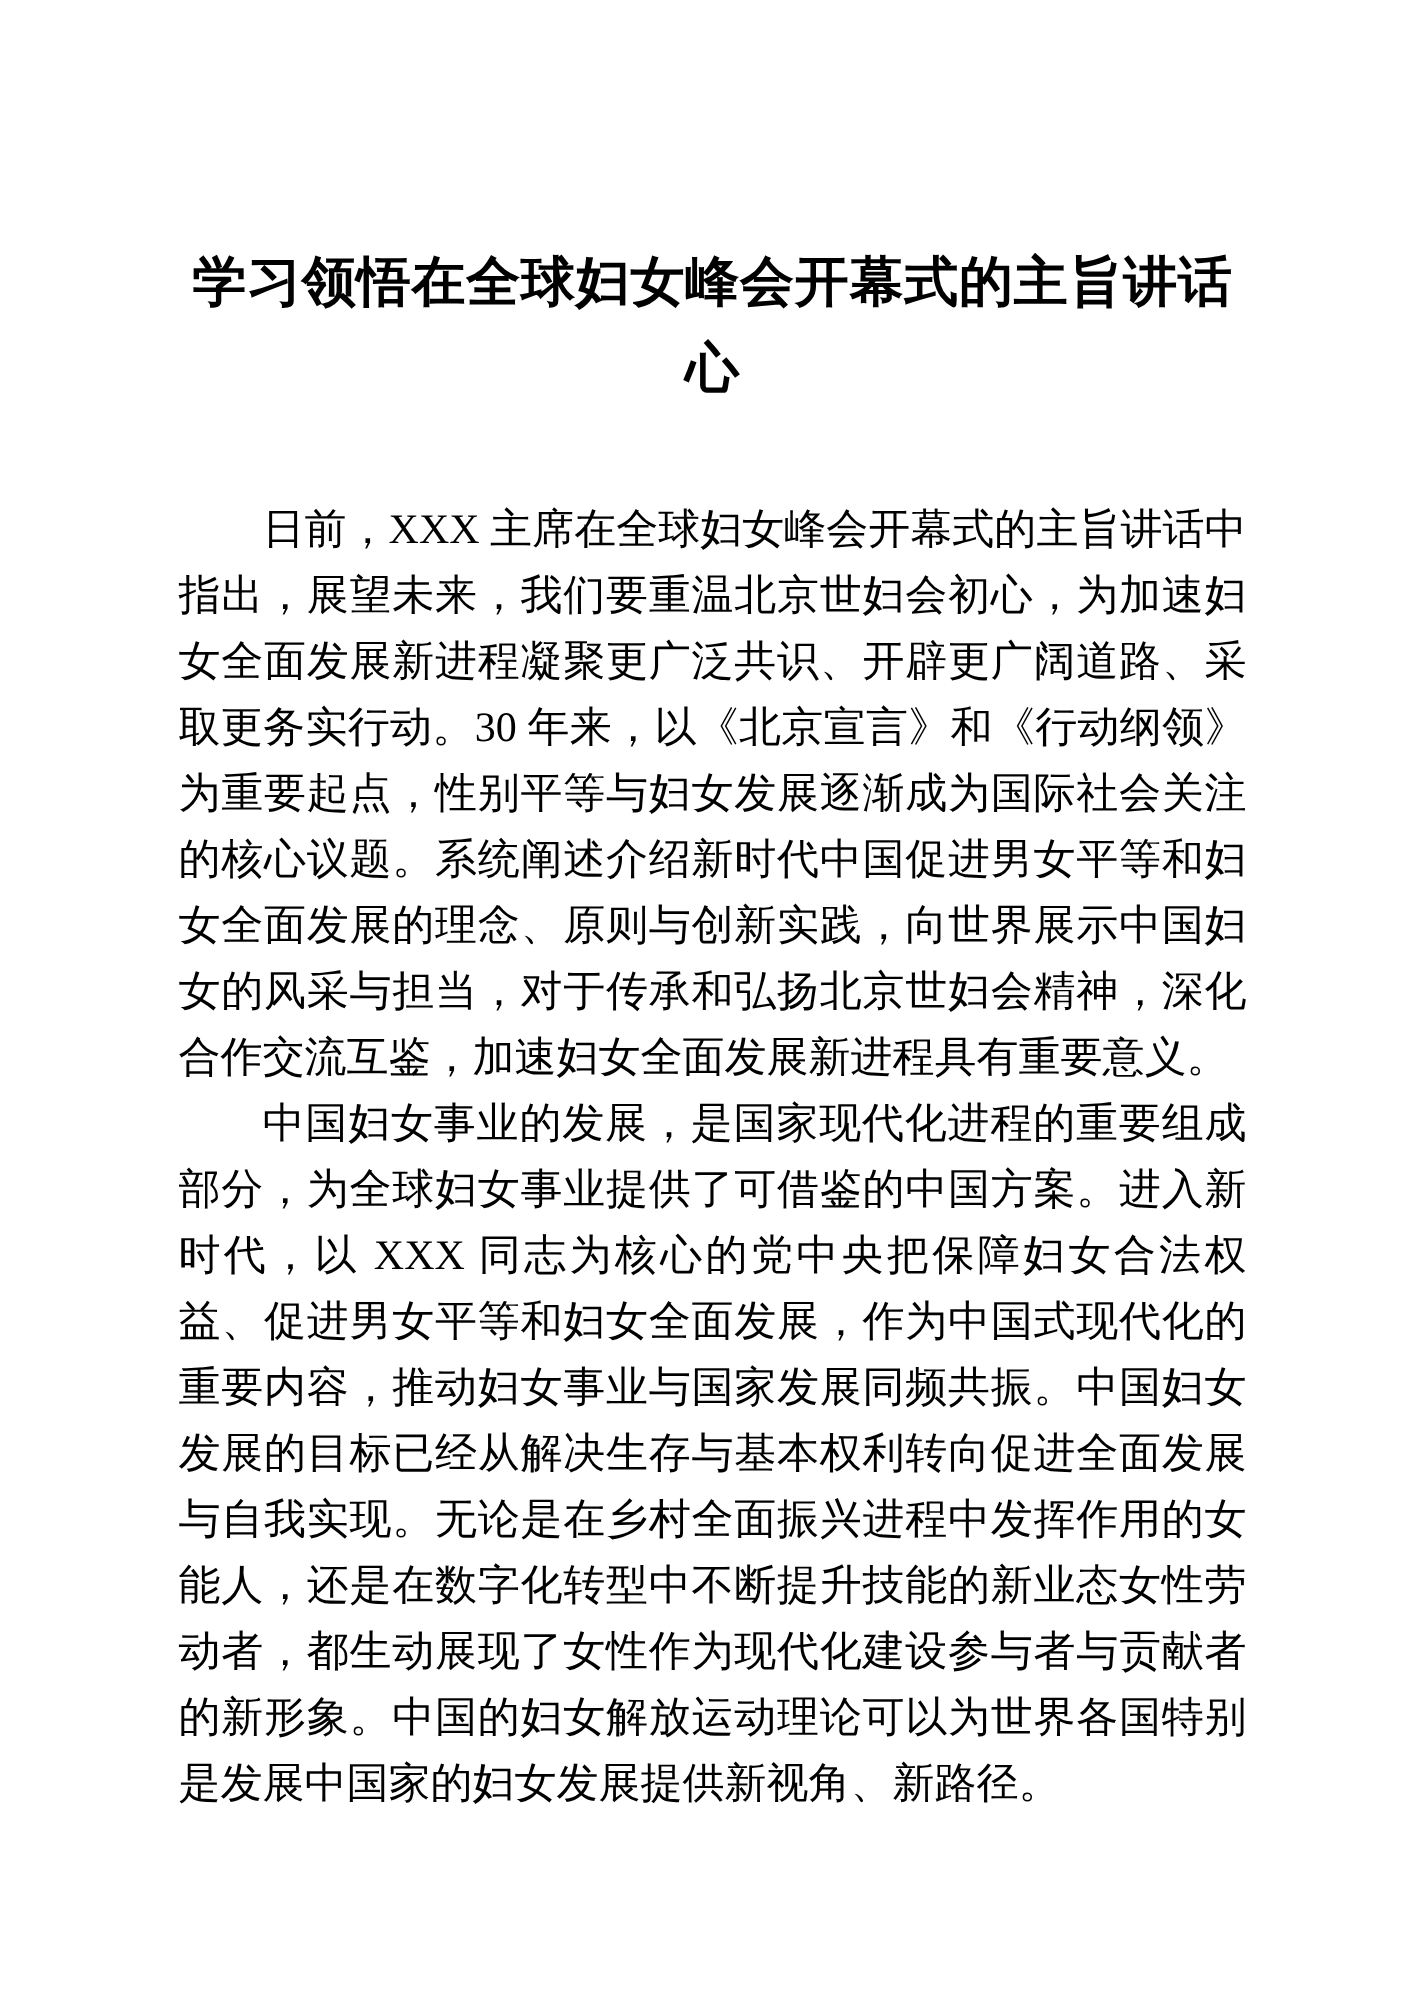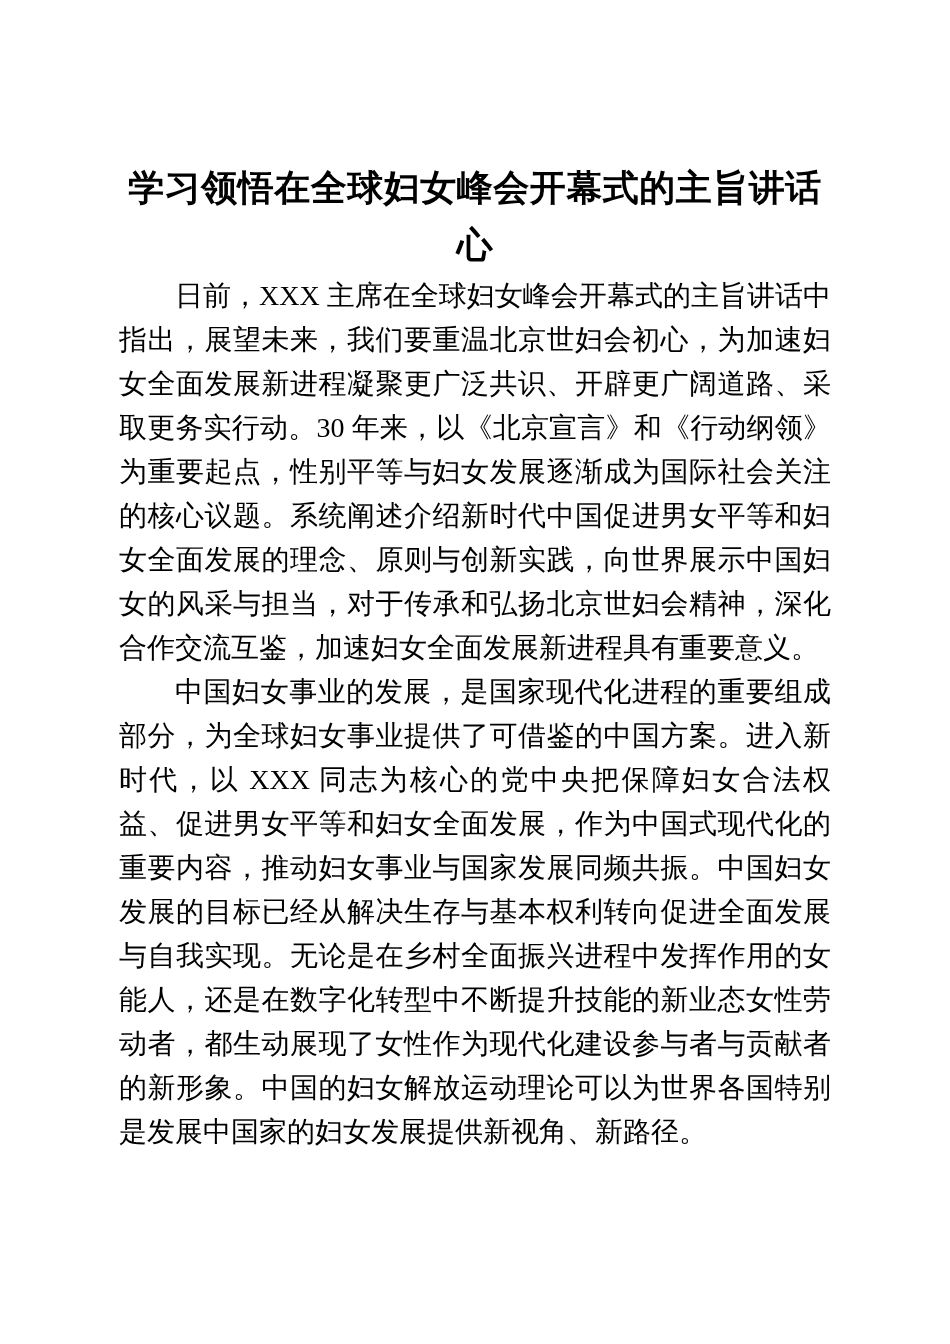--- a/index.html
+++ b/index.html
@@ -26,20 +26,21 @@
     font-size: 36px;
     font-weight: bold;
     line-height: 57px;
     text-align: center;
     letter-spacing: 0.5px;
   }
   .doc-title .title-line {
     display: block;
   }
   .doc-body {
+    margin-top: 58px;
   }
   .doc-paragraph {
     margin: 0;
     font-size: 28px;
     line-height: 44px;
     text-align: justify;
     text-justify: inter-ideograph;
     text-indent: 2em;
     word-break: break-all;
   }

